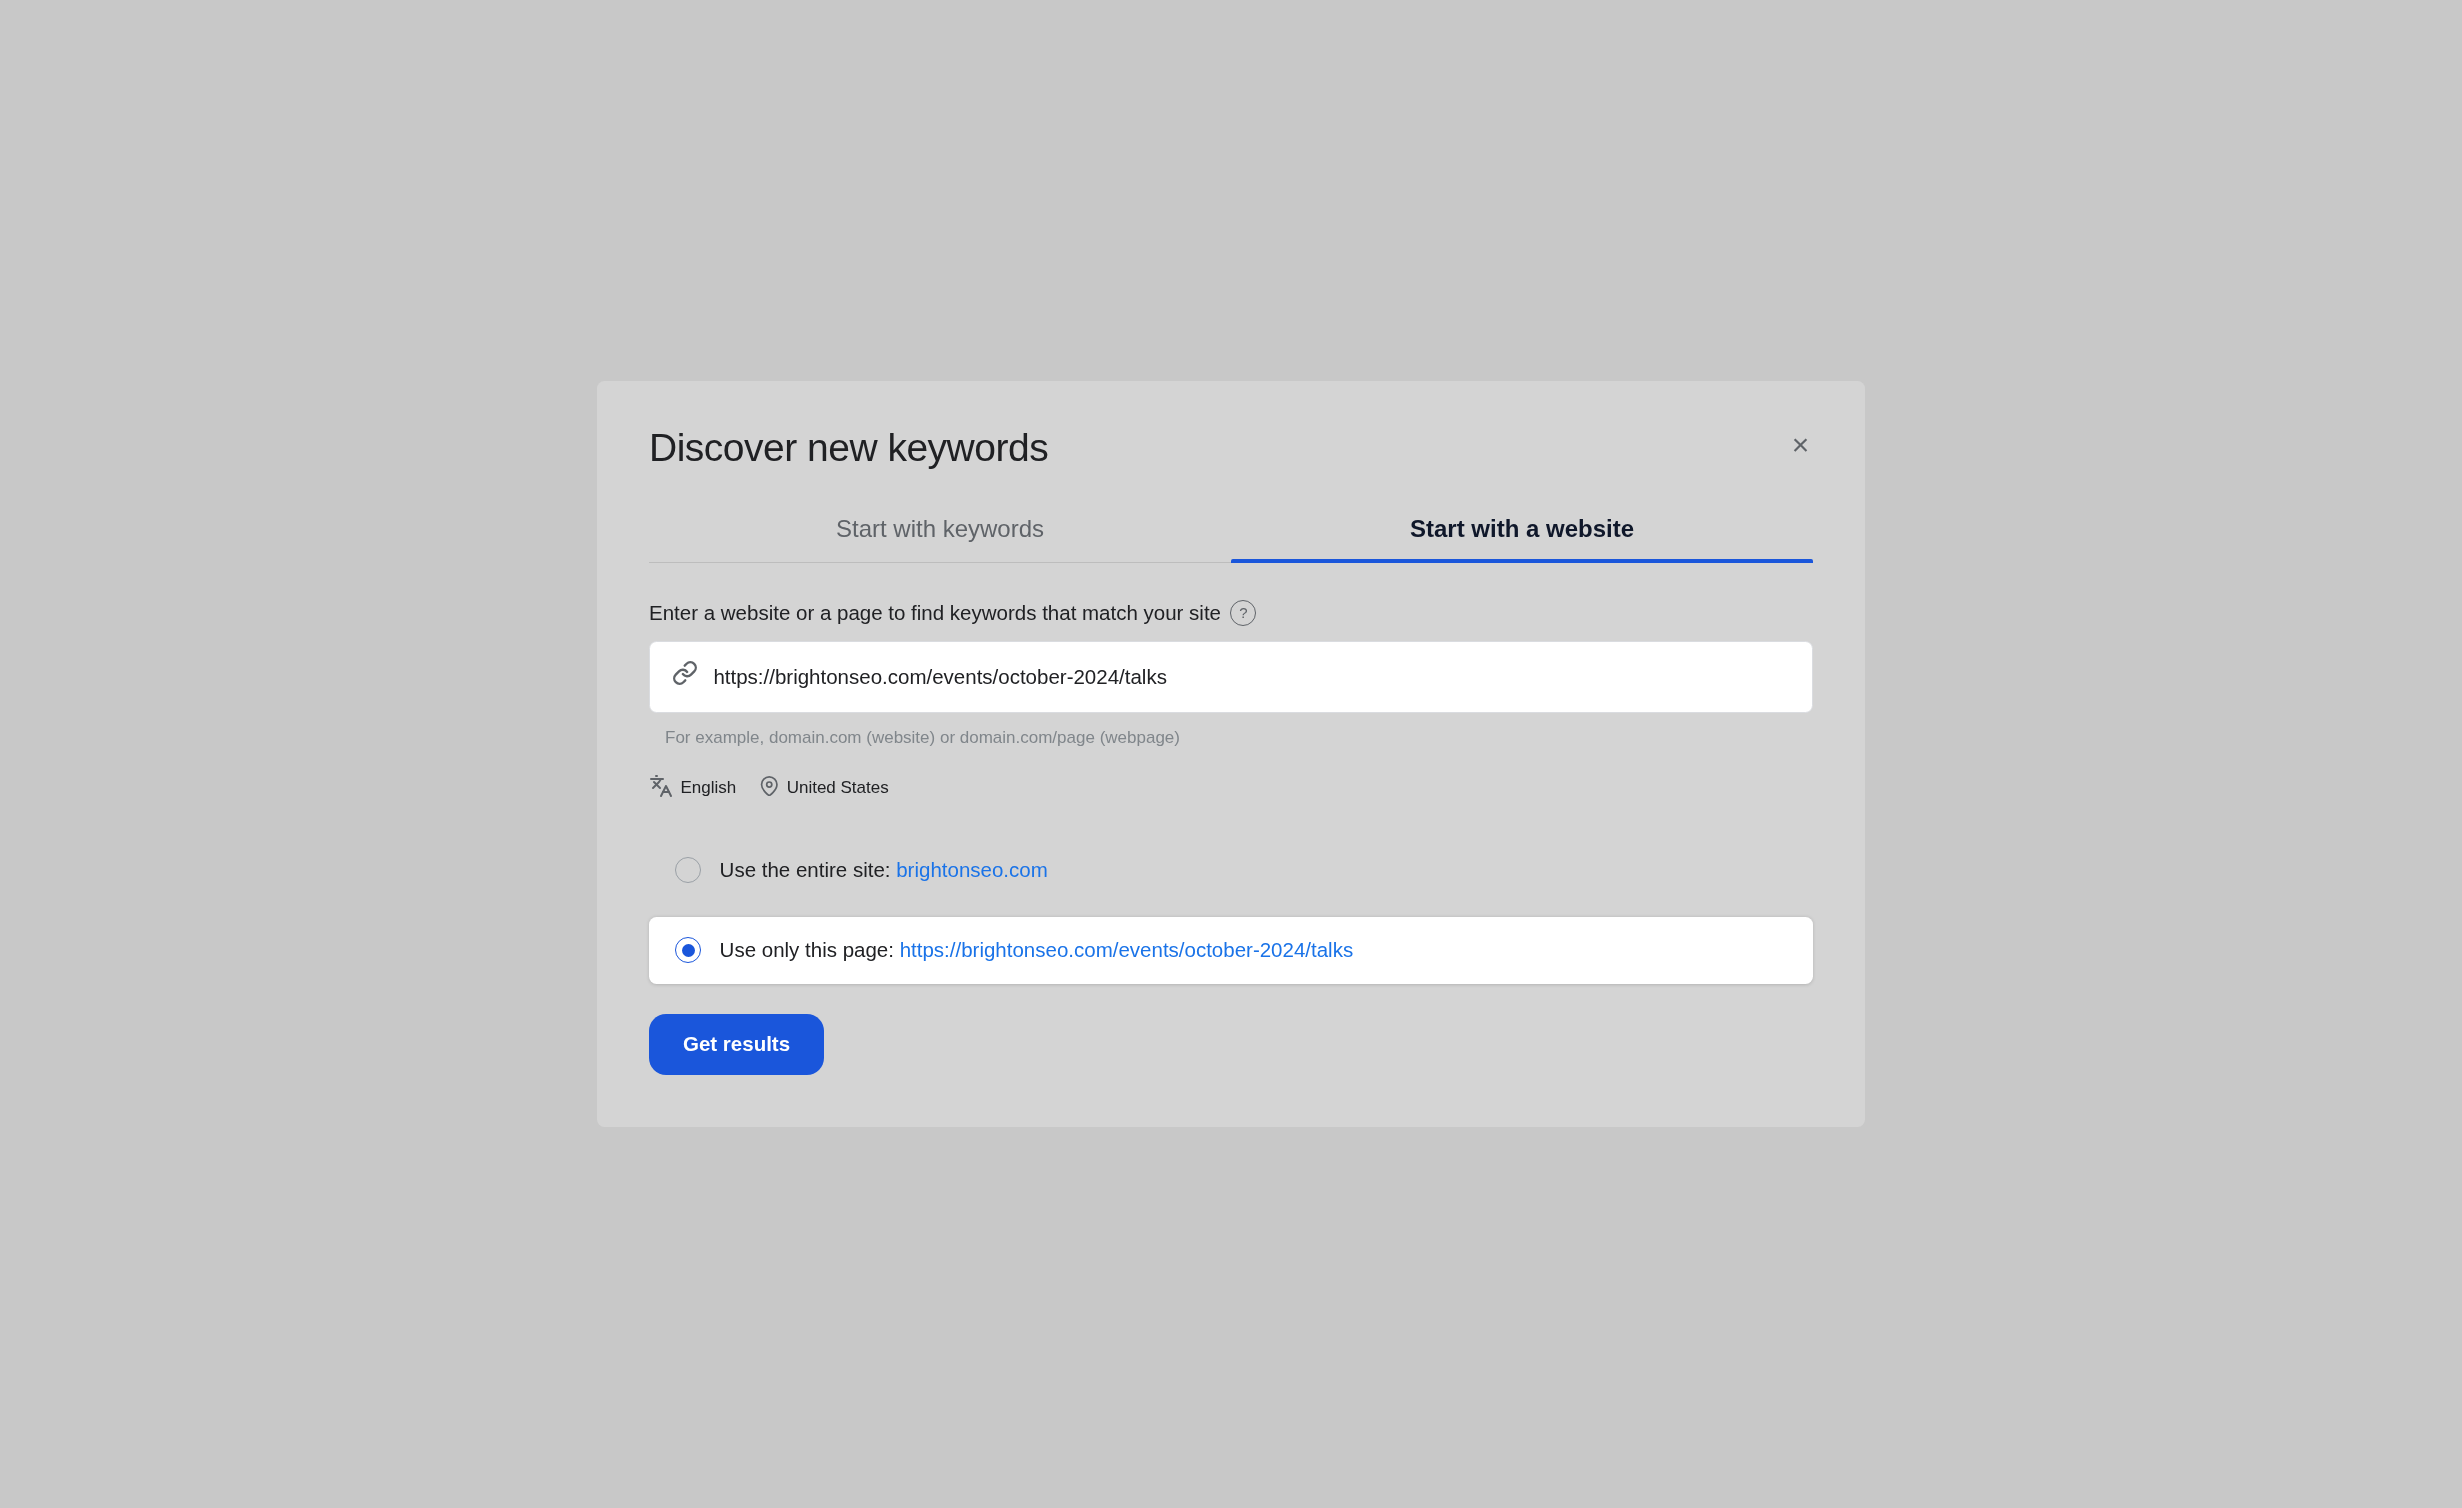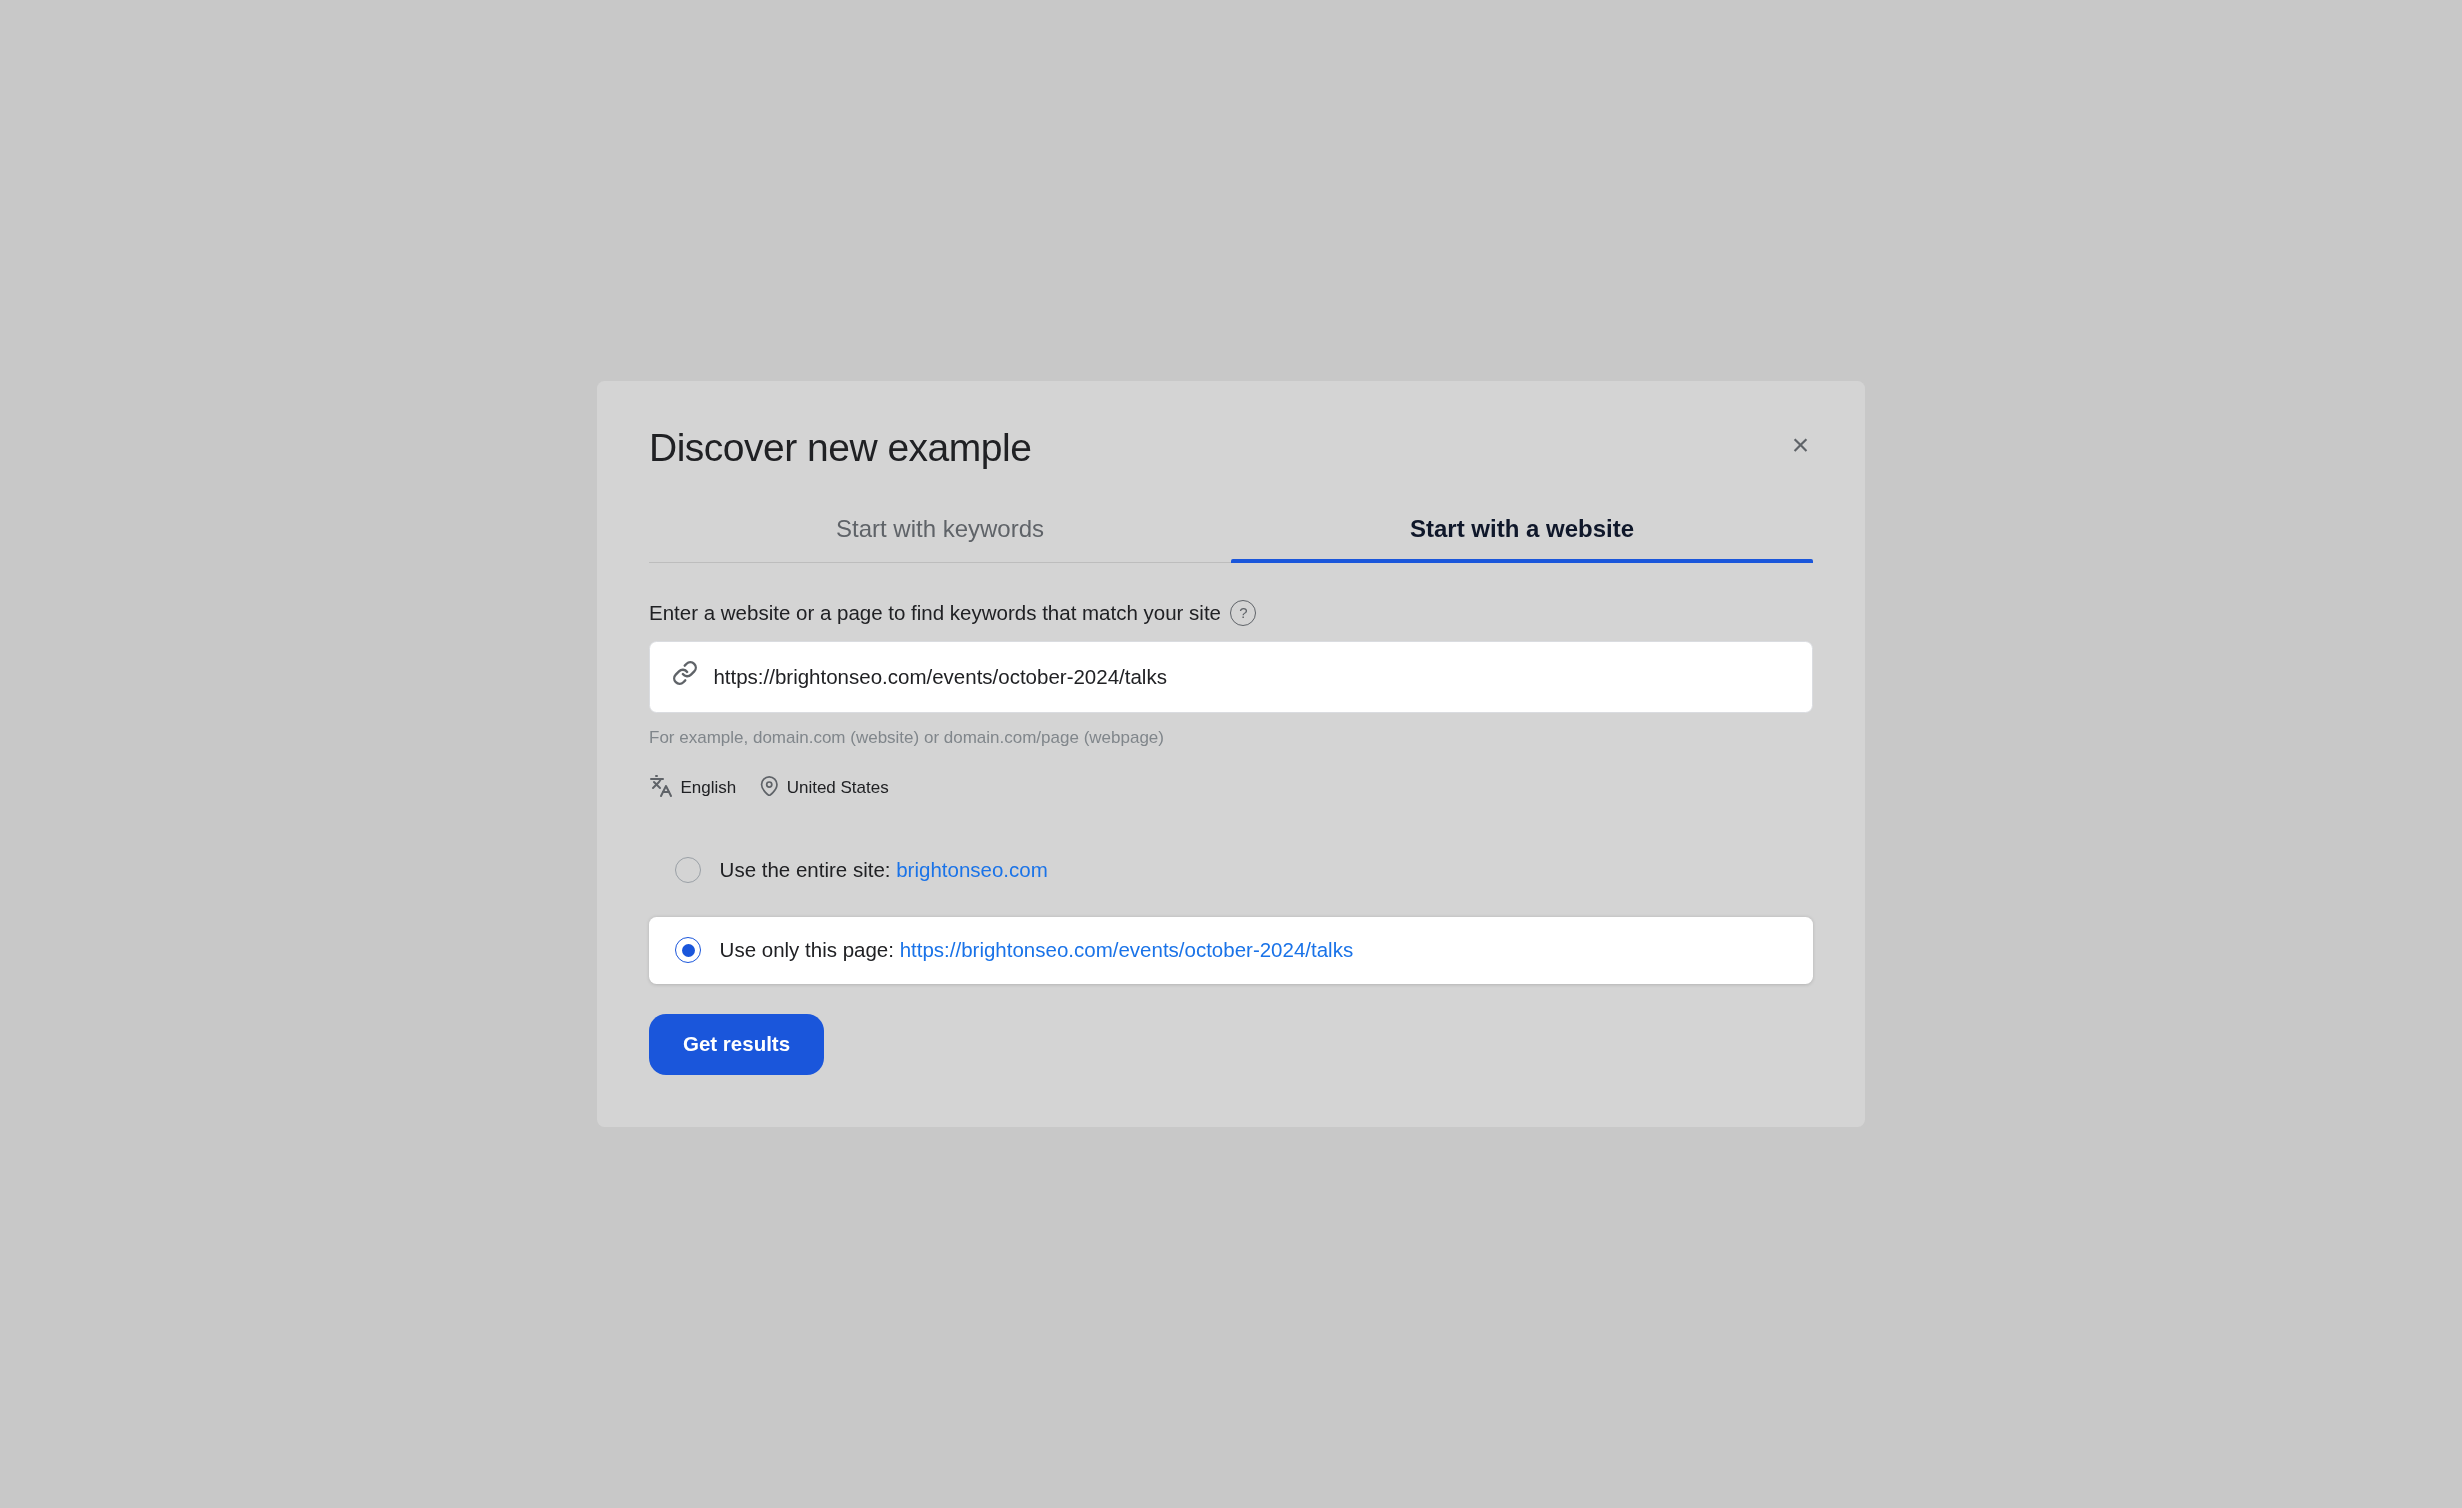--- a/index.html
+++ b/index.html
@@ -133,20 +133,21 @@
       font-size: 20.5px;
       color: #202124;
       width: 100%;
       background: transparent;
     }
 
     .url-hint {
       font-size: 17px;
       color: #80868b;
       margin-bottom: 26px;
+      margin-left: 16px;
     }
 
     .language-location {
       display: flex;
       align-items: center;
       gap: 22.4px;
       margin-bottom: 34px;
     }
 
     .lang-item {
@@ -228,21 +229,21 @@
       margin-top: 30px;
     }
   </style>
 </head>
 <body>
 
 <div class="dialog">
 
   
   <div class="dialog-header">
-    <h1 class="dialog-title">Discover new example</h1>
+    <h1 class="dialog-title">Discover new keywords</h1>
     <button class="close-btn">×</button>
   </div>
 
   
   <div class="tabs">
     <button class="tab">Start with keywords</button>
     <button class="tab active">Start with a website</button>
   </div>
 
   

